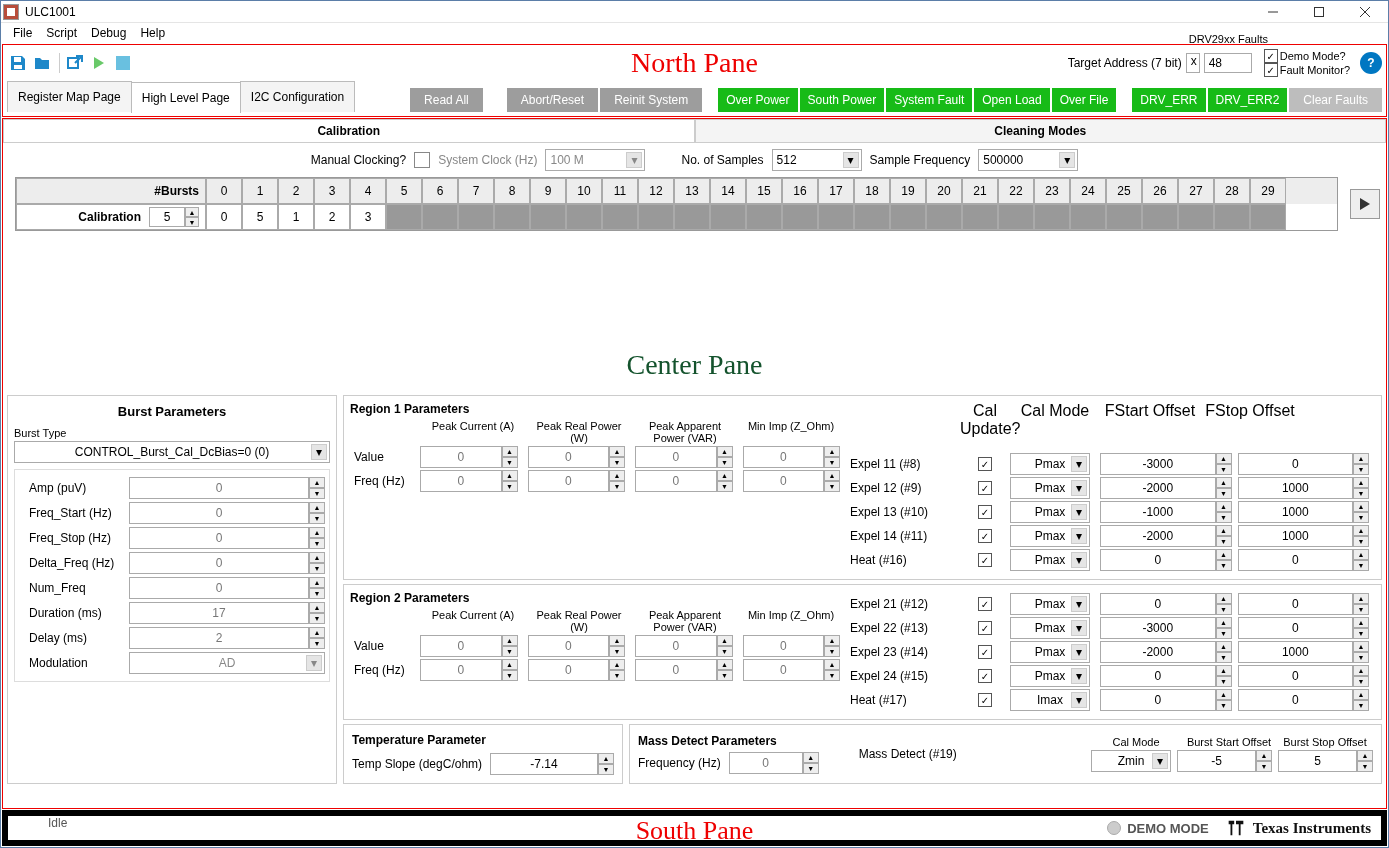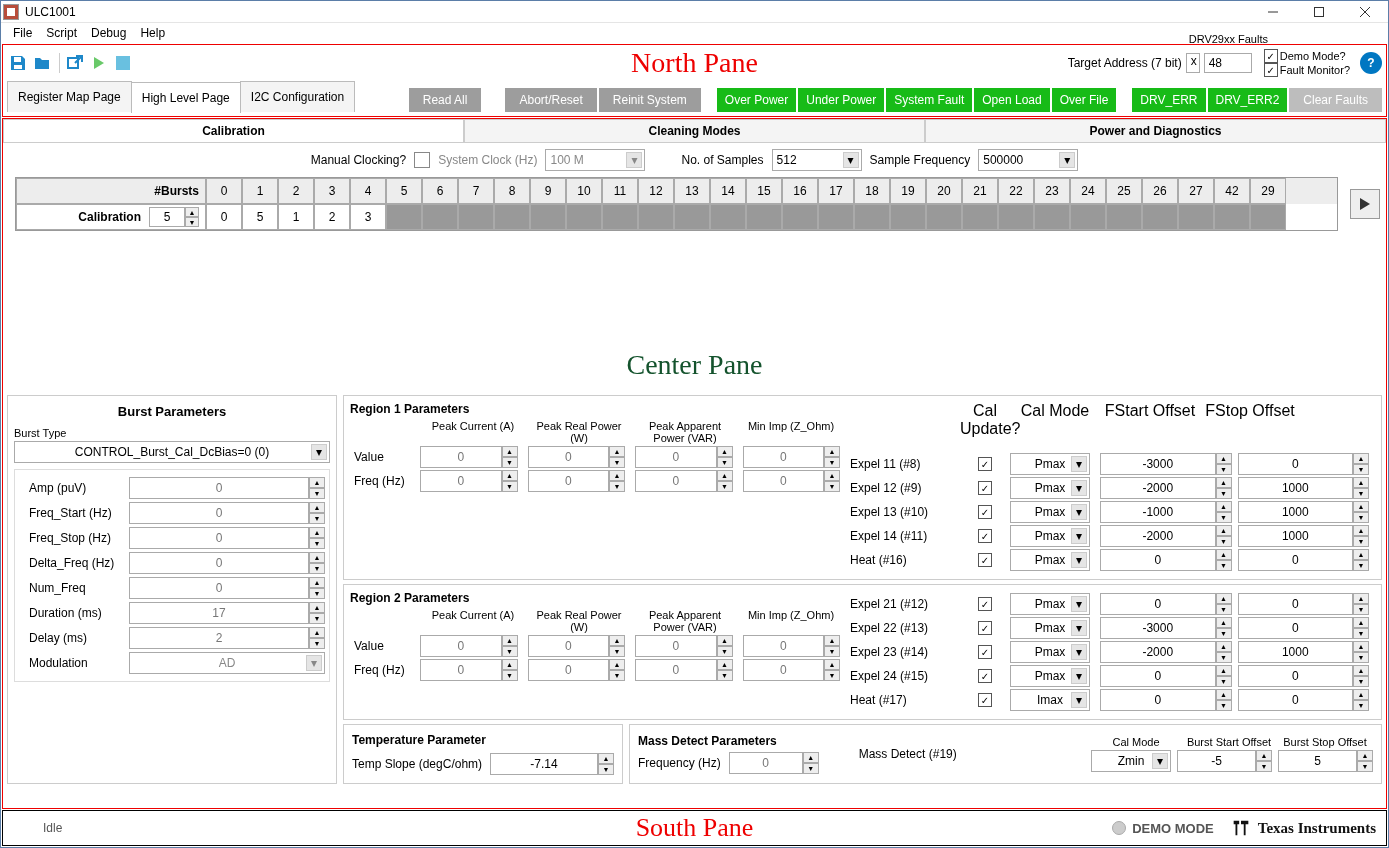--- a/index.html
+++ b/index.html
@@ -79,21 +79,21 @@
 .rhdr div:nth-child(5){width:100px}
 .erow{display:flex;align-items:center;margin:2px 0;font-size:12px}
 .erow .elbl{width:110px}
 .erow .echk{width:50px;display:flex;justify-content:center}
 .chk{width:14px;height:14px;border:1px solid #555;display:flex;align-items:center;justify-content:center;font-size:10px;background:#fff}
 .erow .esel{width:80px;margin-right:10px}
 .erow .numin{width:90px;margin-right:6px}
 .botrow{display:flex;gap:6px}
 .tpanel{border:1px solid #ccc;padding:8px;flex:0 0 280px}
 .mpanel{border:1px solid #ccc;padding:8px;flex:1;display:flex;align-items:center;gap:10px}
-.south{border:1px solid #000000;margin:1px;height:36px;display:flex;align-items:center;position:relative;padding:0 10px}
+.south{border:6px solid #000000;margin:1px;height:36px;display:flex;position:relative;padding:0 10px}
 .south .sl{color:#555;margin-left:30px}
 .southtitle{position:absolute;left:50%;transform:translateX(-50%);color:#e00;font-size:26px;font-family:"Times New Roman",serif}
 .demo{margin-left:auto;display:flex;align-items:center;gap:6px;font-weight:bold;color:#555;font-size:13px}
 .dot{width:14px;height:14px;border-radius:50%;background:#ccc;border:1px solid #aaa}
 .tilogo{margin-left:16px;font-family:Georgia,serif;font-weight:bold;font-size:15px;display:flex;align-items:center;gap:6px;color:#111}
 .tilogo svg{width:22px;height:22px}
 svg{display:block}
 input{font-family:inherit;font-size:12px}
 </style>
 </head>
@@ -190,37 +190,36 @@
         <div class="ptab active">High Level Page</div>
         <div class="ptab">I2C Configuration</div>
       </div>
       <div class="btns">
         <button class="gbtn">Read All</button>
         <div style="width:20px"></div>
         <button class="gbtn">Abort/Reset</button>
         <button class="gbtn">Reinit System</button>
         <div style="width:12px"></div>
         <button class="fault">Over Power</button>
-        <button class="fault">Under Power</button>
+        <button class="fault">South Power</button>
         <button class="fault">System Fault</button>
         <button class="fault">Open Load</button>
         <button class="fault">Over File</button>
         <div style="width:12px"></div>
         <button class="fault">DRV_ERR</button>
         <button class="fault">DRV_ERR2</button>
         <button class="gbtn grey" style="color:#fff">Clear Faults</button>
       </div>
     </div>
   </div>
 
   <div class="center">
     <div class="subtabs">
       <div class="stab active">Calibration</div>
       <div class="stab">Cleaning Modes</div>
-      <div class="stab">Power and Diagnostics</div>
     </div>
 
     <div class="cfgrow">
       <label>Manual Clocking?</label>
       <div class="checkbox"></div>
       <label style="color:#888">System Clock (Hz)</label>
       <div class="sel" style="width:100px;color:#888">
           <span>100 M</span>
           <div class="arr">▾</div>
         </div>
@@ -262,21 +261,21 @@
             <div class="cell c">18</div>
             <div class="cell c">19</div>
             <div class="cell c">20</div>
             <div class="cell c">21</div>
             <div class="cell c">22</div>
             <div class="cell c">23</div>
             <div class="cell c">24</div>
             <div class="cell c">25</div>
             <div class="cell c">26</div>
             <div class="cell c">27</div>
-            <div class="cell c">42</div>
+            <div class="cell c">28</div>
             <div class="cell c">29</div>
         </div>
         <div class="body">
           <div class="cell lab" style="background:#fff;font-weight:bold">
             <span style="margin-right:8px">Calibration</span>
             <div class="spin">
                 <input value="5" style="">
                 <div class="ud">
                   <div>▲</div>
                   <div>▼</div>

